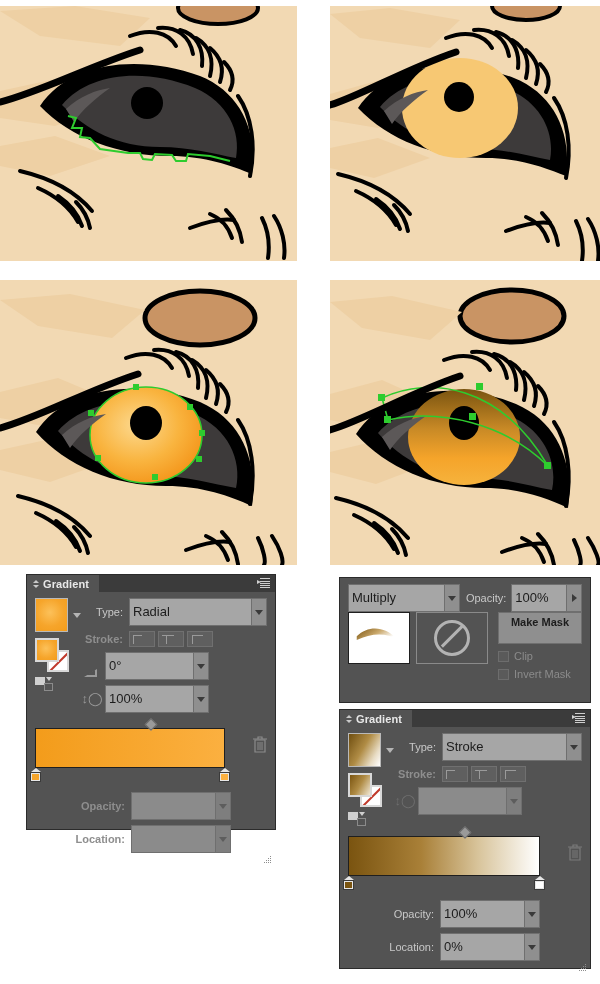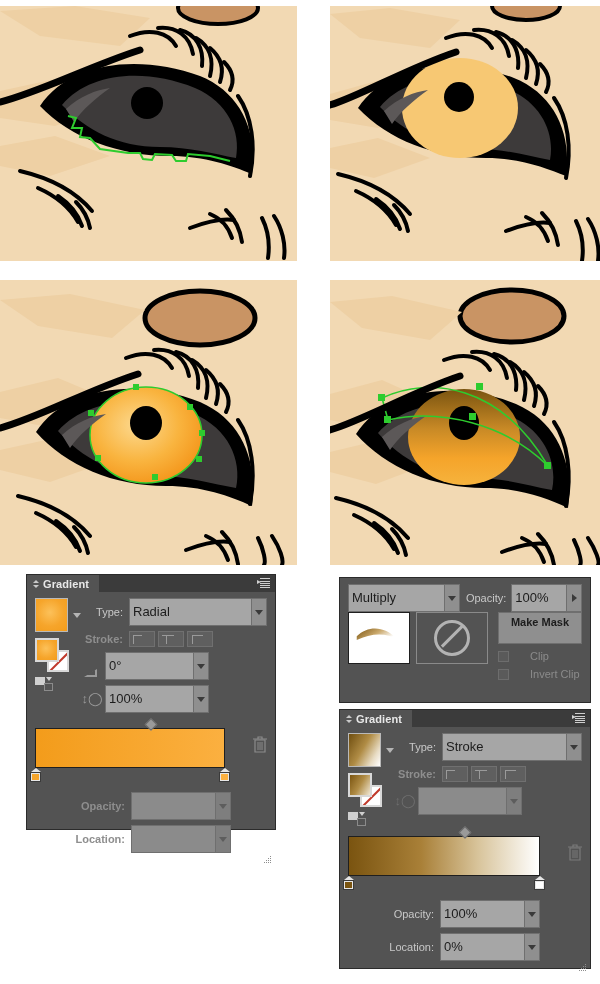--- a/index.html
+++ b/index.html
@@ -144,21 +144,21 @@
   .tr-thumbs{display:flex;align-items:flex-start;gap:6px;}
   .thumb{width:62px;height:52px;border:1px solid #1f1f1f;background:#fff;box-sizing:border-box;overflow:hidden;}
   .maskbox{width:72px;height:52px;border:1px solid #8a8a8a;box-sizing:border-box;display:flex;align-items:center;justify-content:center;}
   .nosym{width:30px;height:30px;border-radius:50%;border:3px solid #b3b3b3;position:relative;}
   .nosym:after{content:"";position:absolute;left:50%;top:-2px;margin-left:-1.5px;width:3px;height:30px;background:#b3b3b3;transform:rotate(45deg);}
   .makemask{
     background:#8f8f8f;color:#1c1c1c;font-size:11px;font-weight:bold;
     height:32px;line-height:18px;text-align:center;border:1px solid #6f6f6f;box-sizing:border-box;
   }
   .chk{width:11px;height:11px;border:1px solid #6d6d6d;background:#5a5a5a;box-sizing:border-box;margin-right:5px;flex:0 0 11px;}
-  .chkrow{display:flex;align-items:center;margin-top:6px;color:#8b8b8b;font-size:11px;gap:16px;}
+  .chkrow{display:flex;align-items:center;margin-top:6px;color:#8b8b8b;font-size:11px;}
 
   
   .grip{position:absolute;right:3px;bottom:3px;width:9px;height:9px;}
 </style>
 </head>
 <body>
 
 <div class="shot" id="shot-tl">
 <svg viewBox="0 0 297 255" xmlns="http://www.w3.org/2000/svg">
   <defs>
@@ -568,21 +568,21 @@
         <div class="nosym"></div>
       </div>
       <div style="flex:1;margin-left:4px;">
         <div class="makemask">Make Mask</div>
         <div class="chkrow">
           <span class="chk"></span>
           <span>Clip</span>
         </div>
         <div class="chkrow">
           <span class="chk"></span>
-          <span>Invert Clip</span>
+          <span>Invert Mask</span>
         </div>
       </div>
     </div>
   </div>
 </div>
 
 <div class="panel" id="grad-right" style="left:340px;top:710px;width:250px;height:258px;">
   <div class="panel-head">
     <div class="panel-tab">
       <span class="diamond-ic"></span>

